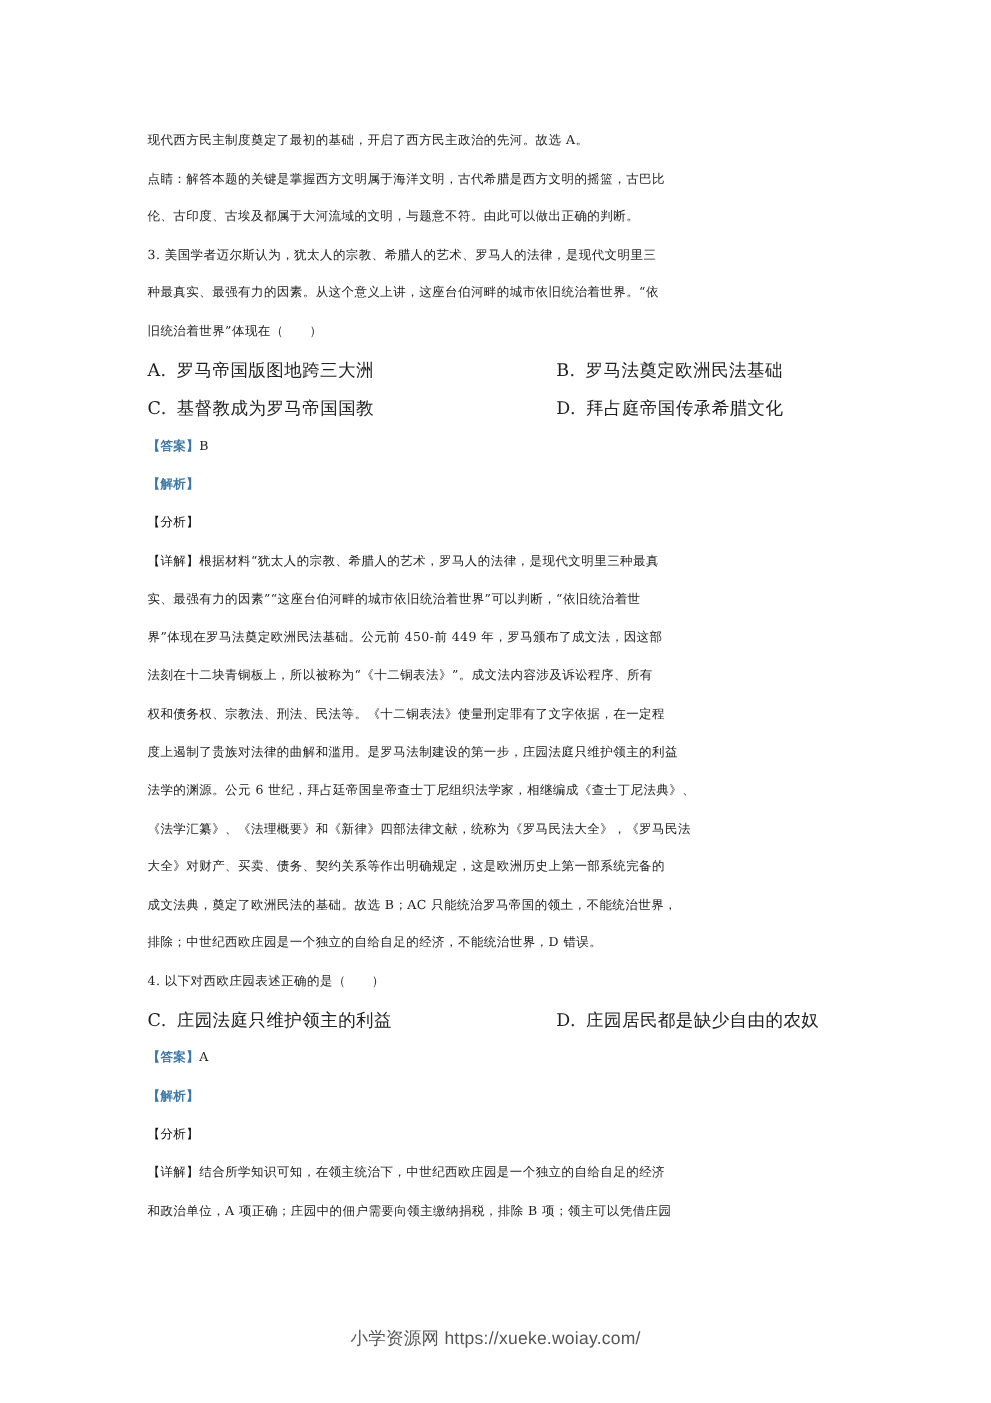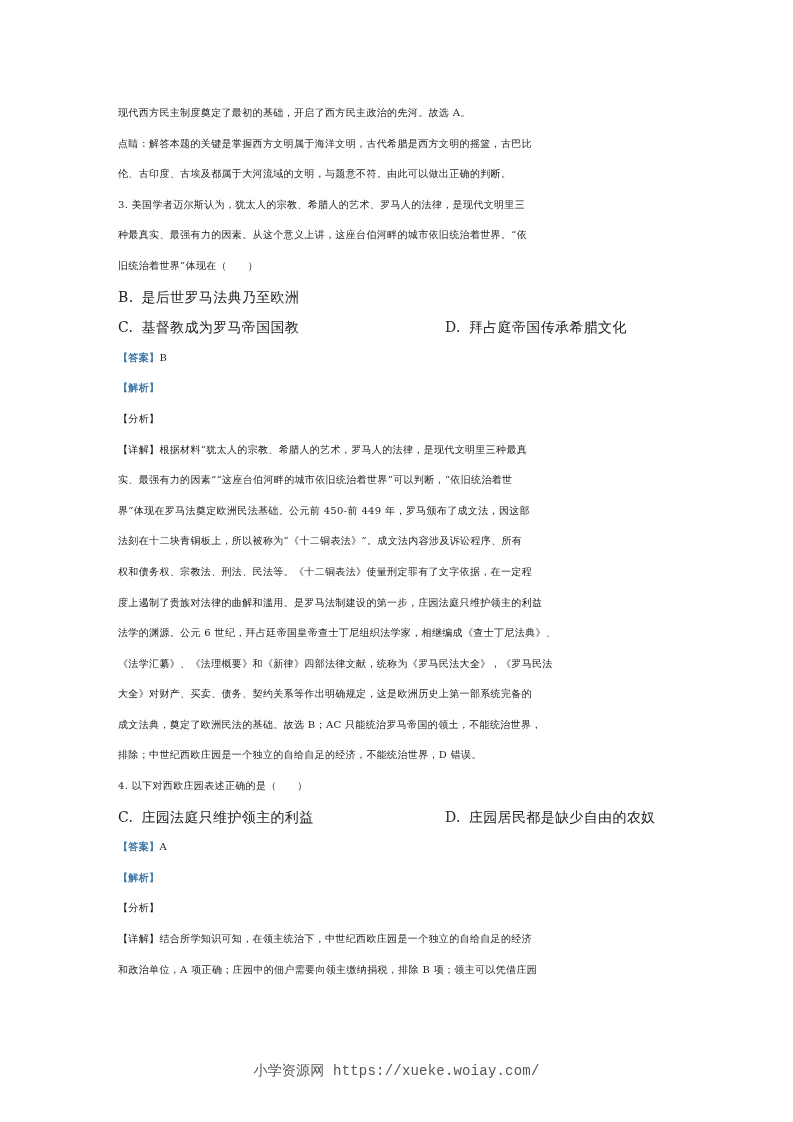--- a/index.html
+++ b/index.html
@@ -43,43 +43,46 @@
   .opt-right { }
   .opt-letter { margin-right: 8px; }
   .tag-blue { color: #3d78a8; font-weight: bold; }
   .tag-black { color: #111111; font-family: Liberation Mono, monospace; }
   .footer {
     position: absolute;
     left: 0;
     width: 793px;
     top: 1062px;
     text-align: center;
-    font-family: Liberation Mono, monospace;
+    font-family: Liberation Sans, sans-serif;
     font-size: 14px;
     color: #555555;
     letter-spacing: 0.2px;
   }
 </style>
 </head>
 <body>
 
 <div class="page">
 
   <div class="line">现代西方民主制度奠定了最初的基础，开启了西方民主政治的先河。故选 A。</div>
   <div class="line">点睛：解答本题的关键是掌握西方文明属于海洋文明，古代希腊是西方文明的摇篮，古巴比</div>
   <div class="line">伦、古印度、古埃及都属于大河流域的文明，与题意不符。由此可以做出正确的判断。</div>
 
   <div>
     <div class="line">3. 美国学者迈尔斯认为，犹太人的宗教、希腊人的艺术、罗马人的法律，是现代文明里三</div>
     <div class="line">种最真实、最强有力的因素。从这个意义上讲，这座台伯河畔的城市依旧统治着世界。“依</div>
     <div class="line">旧统治着世界”体现在（　　）</div>
 
     <div class="options-row">
+      <span class="opt opt-left">
+        <span class="opt-letter">A.</span><span>罗马帝国版图地跨三大洲</span>
+      </span>
       <span class="opt opt-right">
-        <span class="opt-letter">B.</span><span>是后世罗马法典乃至欧洲</span>
+        <span class="opt-letter">B.</span><span>罗马法奠定欧洲民法基础</span>
       </span>
     </div>
     <div class="options-row">
       <span class="opt opt-left">
         <span class="opt-letter">C.</span><span>基督教成为罗马帝国国教</span>
       </span>
       <span class="opt opt-right">
         <span class="opt-letter">D.</span><span>拜占庭帝国传承希腊文化</span>
       </span>
     </div>

